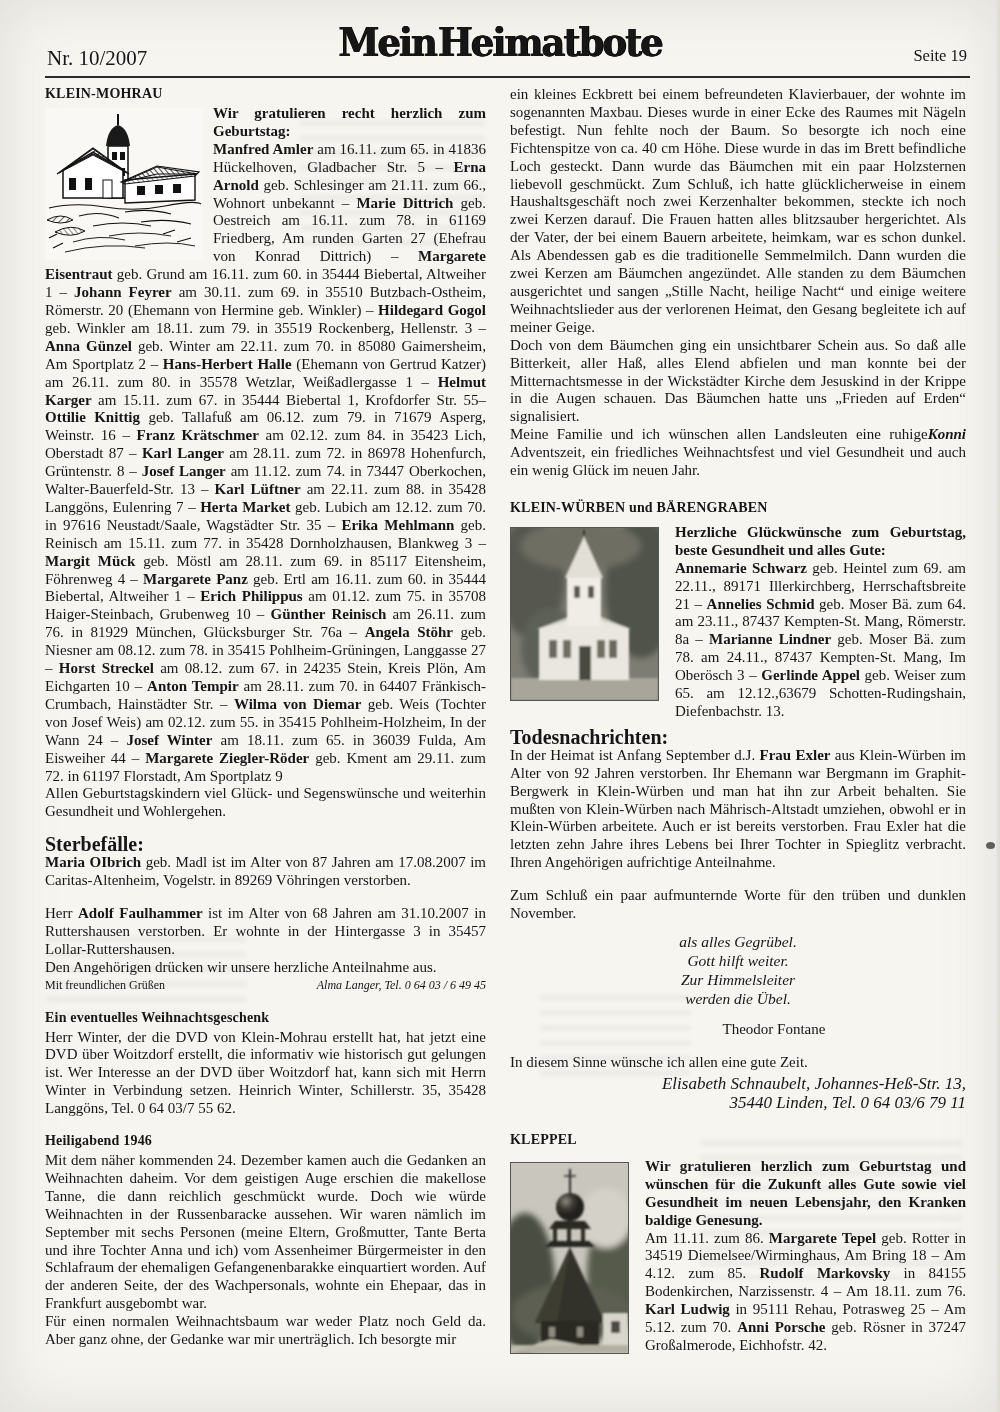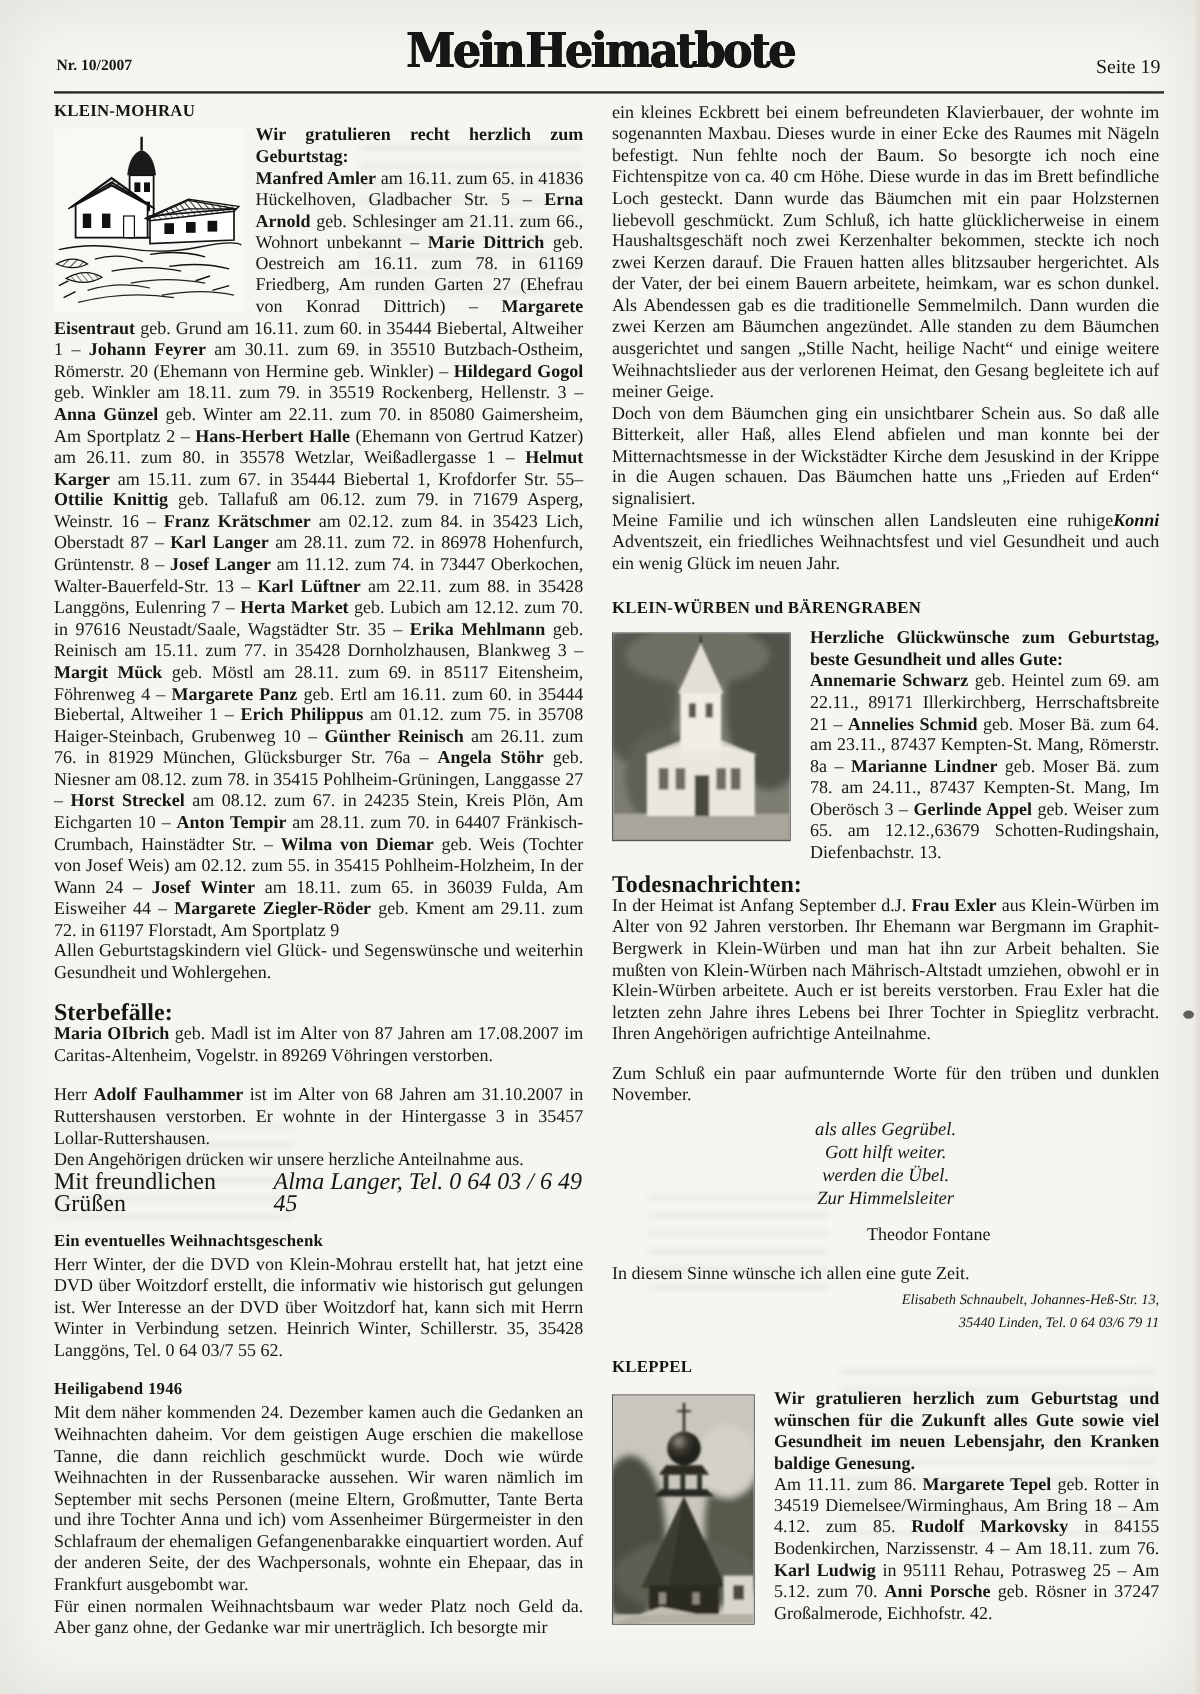--- a/index.html
+++ b/index.html
@@ -4,21 +4,21 @@
 <style>
   html,body{margin:0;padding:0;background:#8a8a8a;}
   .page{
     position:relative;width:1000px;height:1412px;margin:0 auto;
     background:#f6f5f0;color:#161616;overflow:hidden;
     font-family:"Liberation Serif", serif;
     box-shadow:inset 0 0 60px rgba(120,115,105,.18);
     border-bottom:3px solid #c9c6bd;
   }
   
-  .issue{position:absolute;left:47px;top:46px;font-size:13px;font-weight:bold;}
+  .issue{position:absolute;left:47px;top:46px;font-size:21px;}
   .page-label{position:absolute;right:33px;top:46px;font-size:16.5px;}
   .masthead{
     position:absolute;left:0;right:0;top:20px;text-align:center;
     font-family:"DejaVu Serif", serif;font-weight:bold;font-size:37px;
     letter-spacing:-2px;word-spacing:-9px;
     transform:scaleY(1.08);
     text-shadow:0.7px 0 0 #000, -0.3px 0 0 #000;
   }
   .header-rule{position:absolute;left:45px;right:30px;top:76px;border-top:2px solid #2b2b2b;}
   
@@ -35,26 +35,26 @@
   .mt-s{margin-top:8px;} .mt-m{margin-top:15px;} .mt-l{margin-top:20px;}
   .mb-xs{margin-bottom:3px;}
   
   .float-img{float:left;background:#fff;}
   .img-drawing{width:158px;height:152px;margin:3px 10px 3px 0;}
   .img-kw{width:147px;height:172px;margin:3px 16px 4px 0;border:1px solid #555;}
   .img-kleppel{width:117px;height:190px;margin:4px 16px 4px 0;border:1px solid #555;}
   .float-img svg{display:block;width:100%;height:100%;}
   .clear{clear:both;}
   
-  .sig-row{display:flex;justify-content:space-between;font-size:20px;line-height:17.9px;}
+  .sig-row{display:flex;justify-content:space-between;font-size:12px;line-height:17.9px;}
   .italic{font-style:italic;}
   .konni{float:right;font-style:italic;font-weight:bold;}
   .poem{text-align:center;font-style:italic;font-size:15.5px;line-height:19px;margin:9px 0 0 0;}
   .poem-attr{text-align:center;font-style:normal;font-size:15px;padding-left:72px;margin-top:12px;}
-  .sig-block{text-align:right;font-style:italic;font-size:12px;line-height:19px;margin-top:2px;}
+  .sig-block{text-align:right;font-style:italic;font-size:17px;line-height:19px;margin-top:2px;}
   
   .smudge{position:absolute;opacity:.055;filter:blur(2px);pointer-events:none;
     background:repeating-linear-gradient(180deg, #4a4a4a 0 6px, transparent 6px 15px);}
   .speck{position:absolute;width:9px;height:7px;border-radius:50%;background:#3c3c3c;opacity:.8;}
   .edge-right{position:absolute;top:0;right:0;width:5px;height:100%;background:linear-gradient(90deg,transparent,#dedbd2);}
 </style>
 </head>
 <body>
 
 <div class="page">
@@ -195,22 +195,22 @@
 
     <div>
       <p class="body sub-title mt-s">Todesnachrichten:</p>
       <p class="body"><span>In der Heimat ist Anfang September d.J. </span><b>Frau Exler</b><span> aus Klein-Würben im Alter von 92 Jahren verstorben. Ihr Ehemann war Bergmann im Graphit-Bergwerk in Klein-Würben und man hat ihn zur Arbeit behalten. Sie mußten von Klein-Würben nach Mährisch-Altstadt umziehen, obwohl er in Klein-Würben arbeitete. Auch er ist bereits verstorben. Frau Exler hat die letzten zehn Jahre ihres Lebens bei Ihrer Tochter in Spieglitz verbracht. Ihren Angehörigen aufrichtige Anteilnahme.</span></p>
       <p class="body mt-m">Zum Schluß ein paar aufmunternde Worte für den trüben und dunklen November.</p>
     </div>
 
     <div class="poem">
       <div>als alles Gegrübel.</div>
       <div>Gott hilft weiter.</div>
+      <div>Zur Himmelsleiter</div>
       <div>werden die Übel.</div>
-      <div>Zur Himmelsleiter</div>
       <div class="poem-attr">Theodor Fontane</div>
     </div>
 
     <div>
       <p class="body mt-m">In diesem Sinne wünsche ich allen eine gute Zeit.</p>
       <div class="sig-block">
         <div>Elisabeth Schnaubelt, Johannes-Heß-Str. 13,</div>
         <div>35440 Linden, Tel. 0 64 03/6 79 11</div>
       </div>
     </div>

